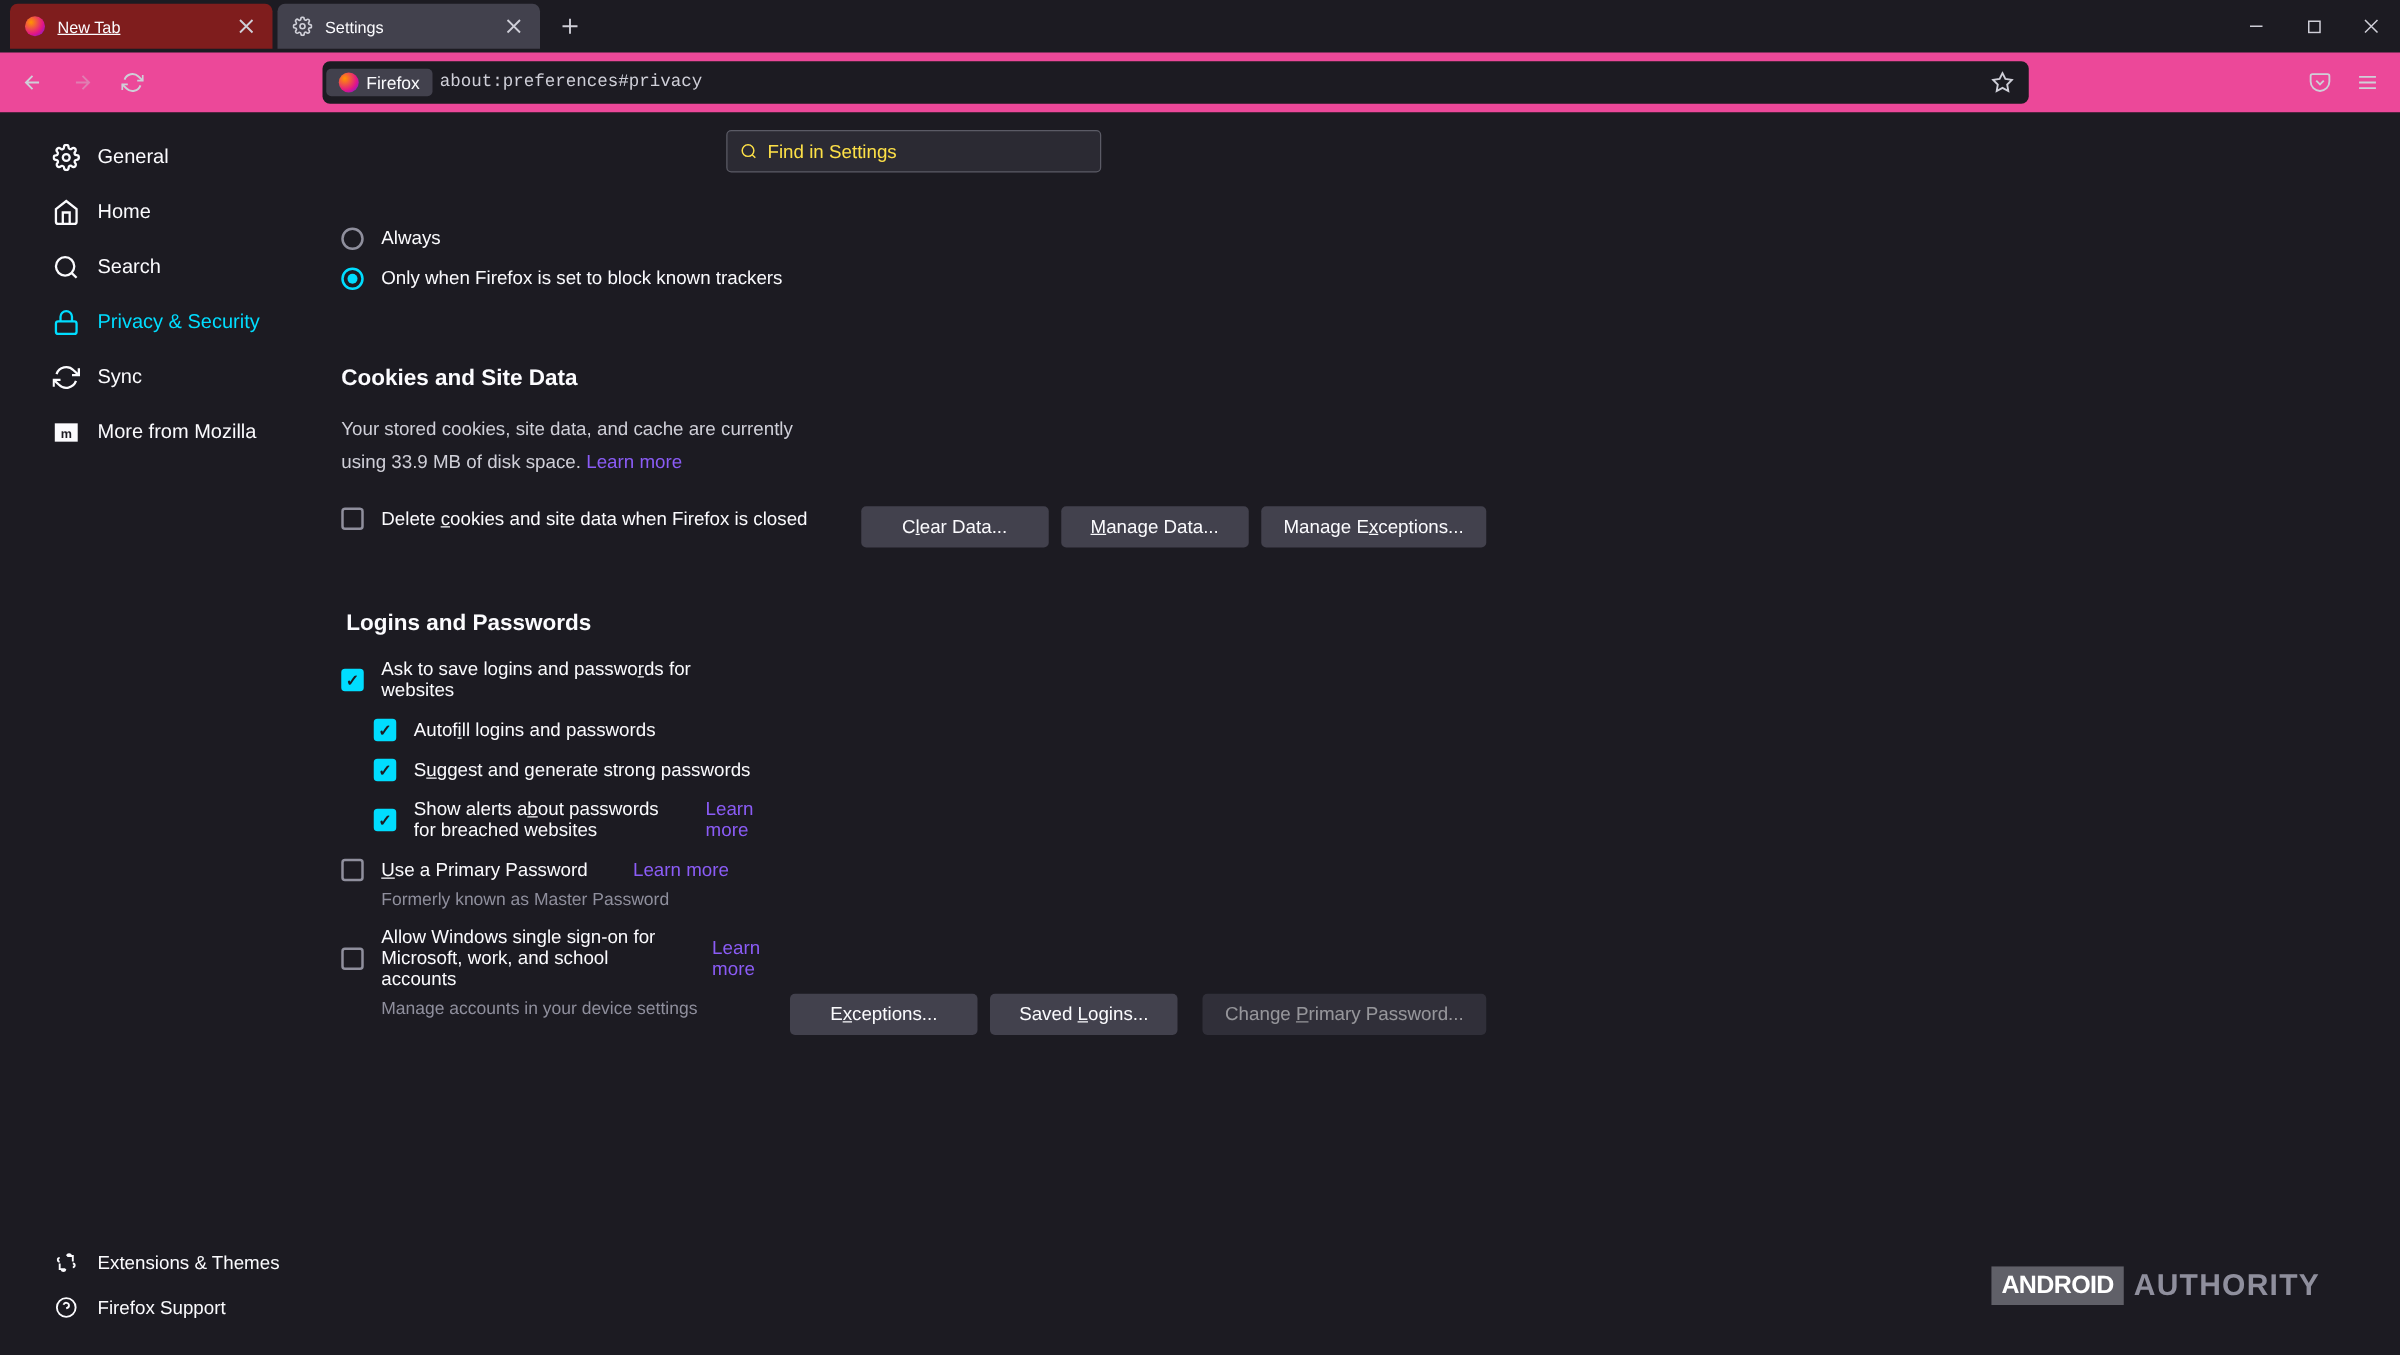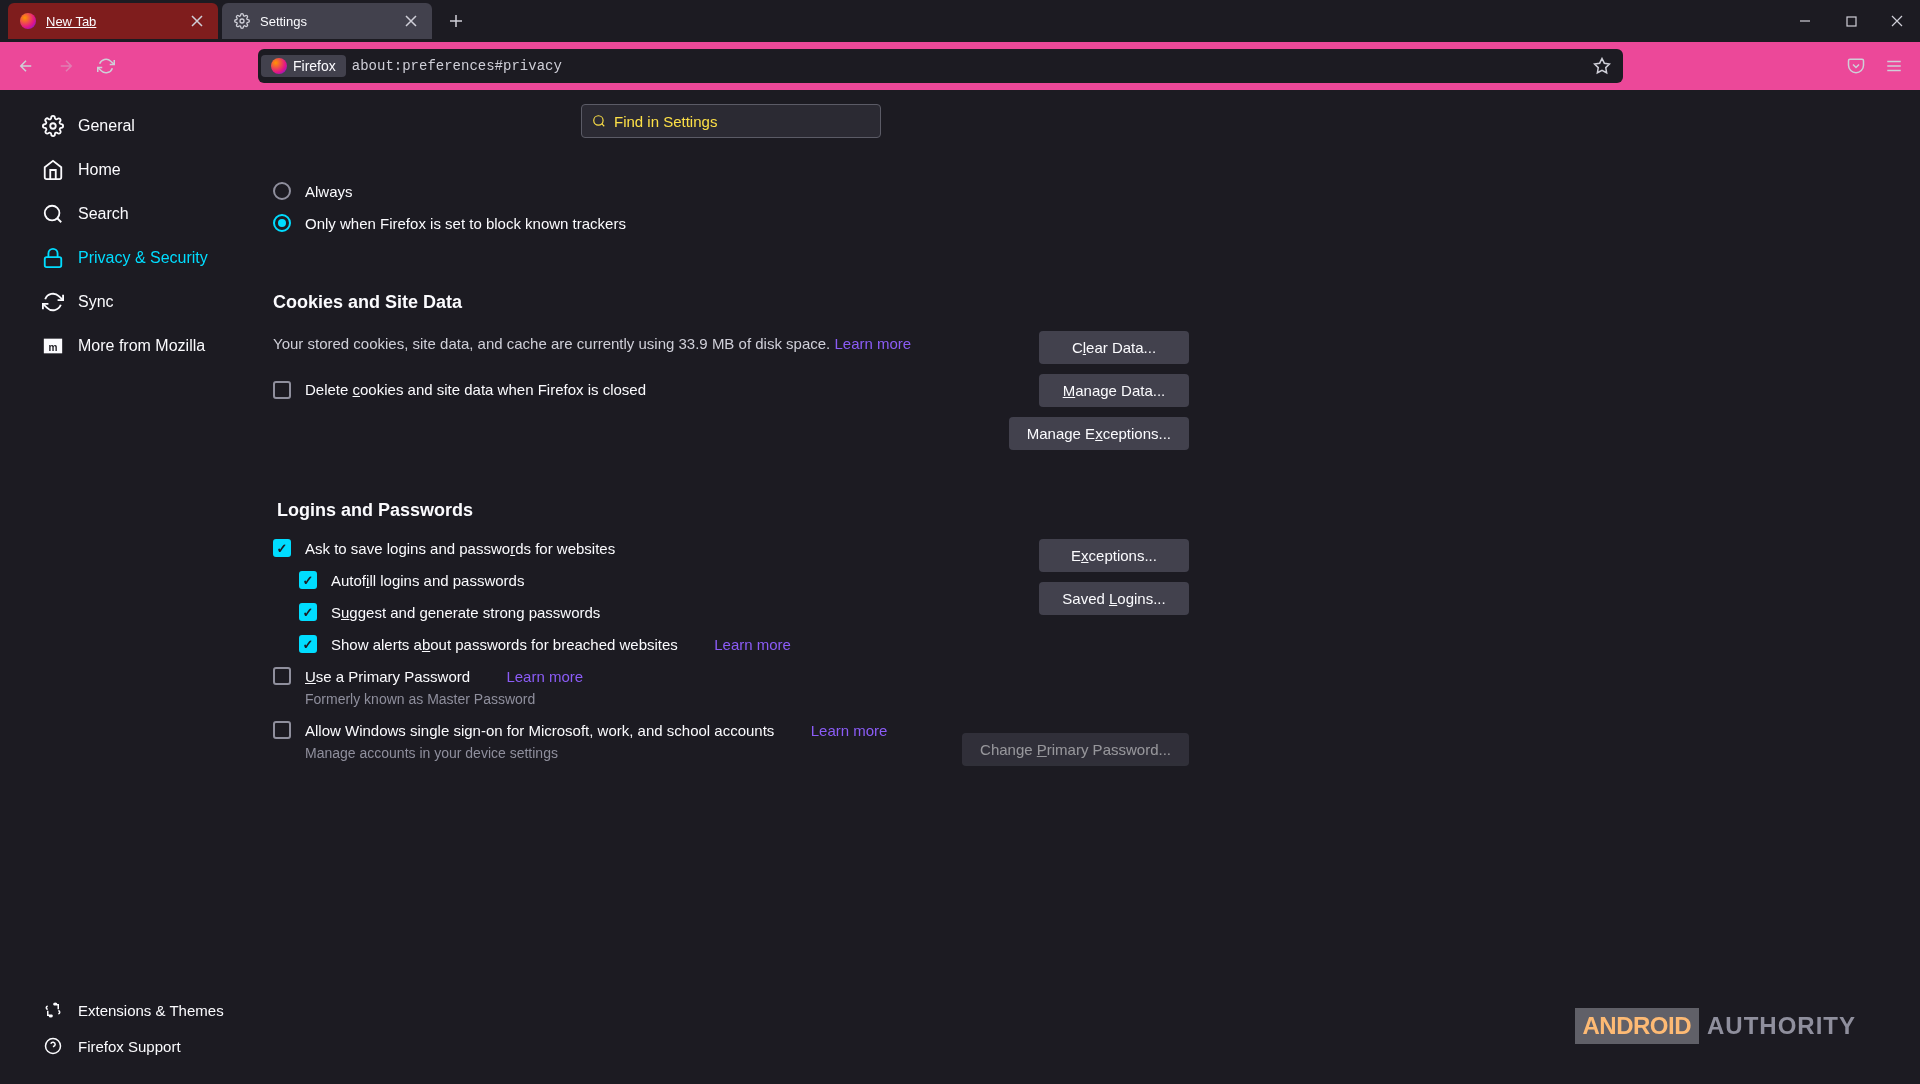--- a/index.html
+++ b/index.html
@@ -36,41 +36,41 @@
 .side-item.active { color: #00ddff; }
 .side-icon { width: 22px; height: 22px; display: flex; align-items: center; justify-content: center; }
 .side-bottom { padding-bottom: 6px; }
 
 .main { flex: 1; padding: 14px 28px; overflow-y: auto; position: relative; }
 .search-wrap { display: flex; justify-content: center; margin-bottom: 44px; width: 916px; }
 .search-box { display: flex; align-items: center; gap: 8px; width: 300px; height: 34px; background: #2b2a33; border: 1px solid #5b5b66; border-radius: 4px; padding: 0 10px; color: #fde047; font-size: 15px; }
 
 .section { width: 916px; margin-bottom: 50px; }
 .section h2 { font-size: 18px; font-weight: 600; margin-bottom: 18px; }
-.radio-row { display: flex; align-items: center; gap: 14px; margin-bottom: 14px; cursor: pointer; }
+.radio-row { display: flex; align-items: flex-start; gap: 14px; margin-bottom: 14px; cursor: pointer; }
 .radio { width: 18px; height: 18px; border: 2px solid #8f8f9d; border-radius: 50%; display: flex; align-items: center; justify-content: center; }
 .radio.checked { border-color: #00ddff; }
 .radio.checked::after { content: ''; width: 8px; height: 8px; background: #00ddff; border-radius: 50%; }
 .row-with-btns { display: flex; gap: 24px; }
 .row-left { flex: 1; }
-.row-right { display: flex; flex-direction: column; gap: 10px; align-items: flex-end; }
+.row-right { display: flex; flex-direction: row; gap: 10px; align-items: flex-end; }
 .desc { color: #cfcfd8; line-height: 1.7; }
 .link { color: #8b5cf6; cursor: pointer; }
 .btn { background: #42414d; border-radius: 4px; padding: 8px 18px; min-width: 150px; text-align: center; cursor: pointer; font-size: 15px; }
 .btn.disabled { opacity: 0.55; cursor: default; }
 .check-row { display: flex; align-items: center; gap: 14px; margin-bottom: 14px; cursor: pointer; }
 .check-row.indent { margin-left: 26px; }
 .checkbox { width: 18px; height: 18px; border: 2px solid #8f8f9d; border-radius: 3px; display: flex; align-items: center; justify-content: center; flex-shrink: 0; }
 .checkbox.checked { background: #00ddff; border-color: #00ddff; }
 .checkbox.checked::after { content: '✓'; color: #1c1b22; font-size: 13px; font-weight: bold; }
 .subtext { color: #8f8f9d; font-size: 14px; margin-left: 32px; margin-top: -8px; margin-bottom: 14px; }
 .accesskey { text-decoration: underline; }
 
 .watermark { position: fixed; bottom: 40px; right: 64px; display: flex; align-items: center; gap: 8px; }
-.wm-box { background: #606068; color: #fdba74; font-weight: 900; font-size: 24px; padding: 4px 8px; letter-spacing: -0.5px; }
+.wm-box { background: #606068; color: #ffffff; font-weight: 900; font-size: 20px; padding: 4px 8px; letter-spacing: -0.5px; }
 .wm-text { color: #8f8f9d; font-weight: 700; font-size: 24px; letter-spacing: 1px; }
 
 .ff-icon { width: 16px; height: 16px; background: radial-gradient(circle at 30% 30%, #ff9500, #e31587 60%, #5b1de8); border-radius: 50%; position: relative; }
 
 svg { display: block; }
 </style>
 </head>
 <body>
 
 <div class="titlebar">

